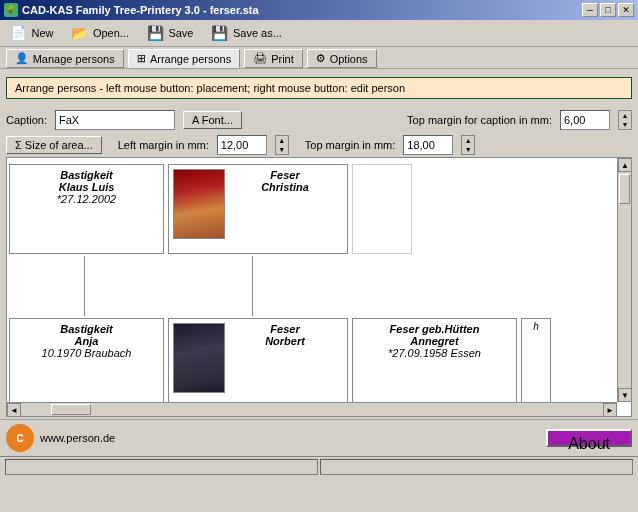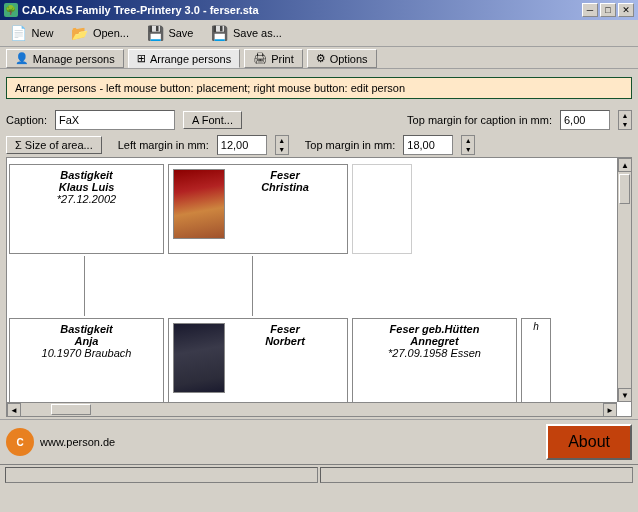--- a/index.html
+++ b/index.html
@@ -345,26 +345,26 @@
       width: 28px;
       height: 28px;
       background: #e88020;
       border-radius: 50%;
       display: flex;
       align-items: center;
       justify-content: center;
       font-size: 14px;
     }
     .big-btn {
-      height: 36px;
+      height: 18px;
       padding: 4px 20px;
       font-size: 16px;
       font-family: inherit;
       cursor: pointer;
-      background: #c2410c;
+      background: #a21caf;
       border: 2px solid #fff;
       border-right-color: #606060;
       border-bottom-color: #606060;
     }
     .status-bar {
       display: flex;
       background: #d4d0c8;
       border-top: 1px solid #808080;
       padding: 1px 4px;
       font-size: 11px;

